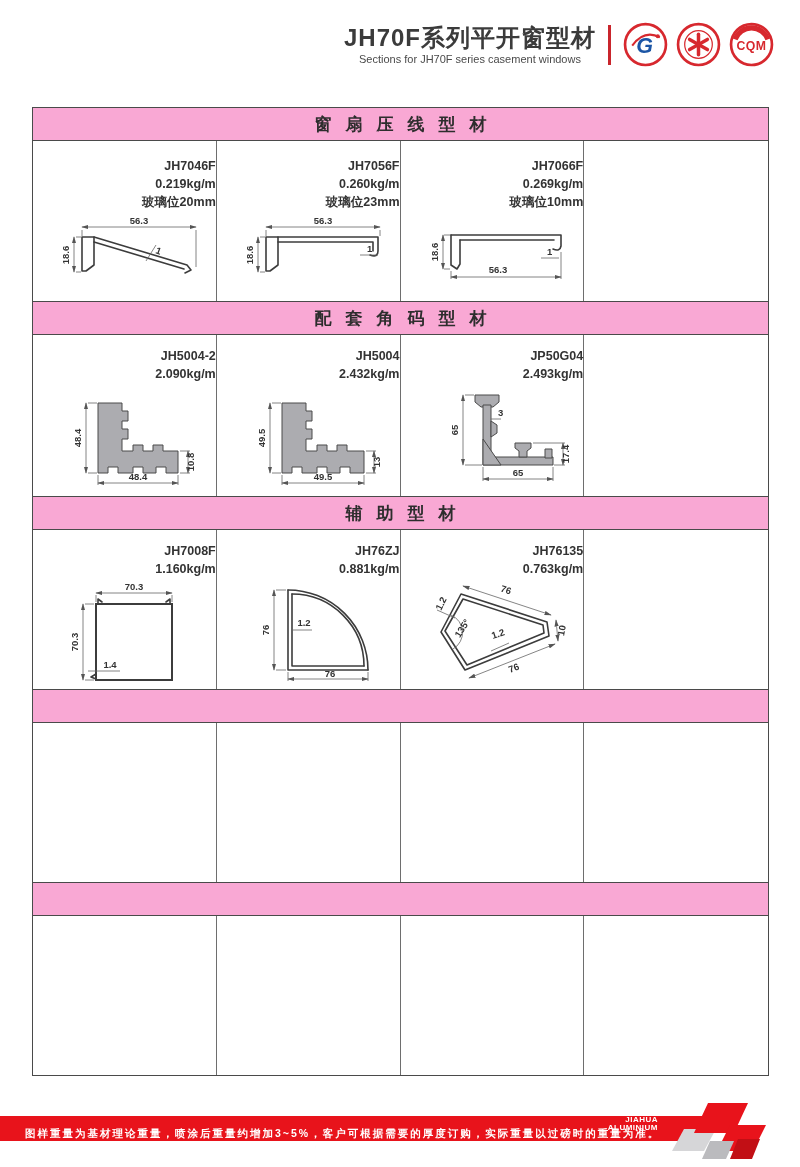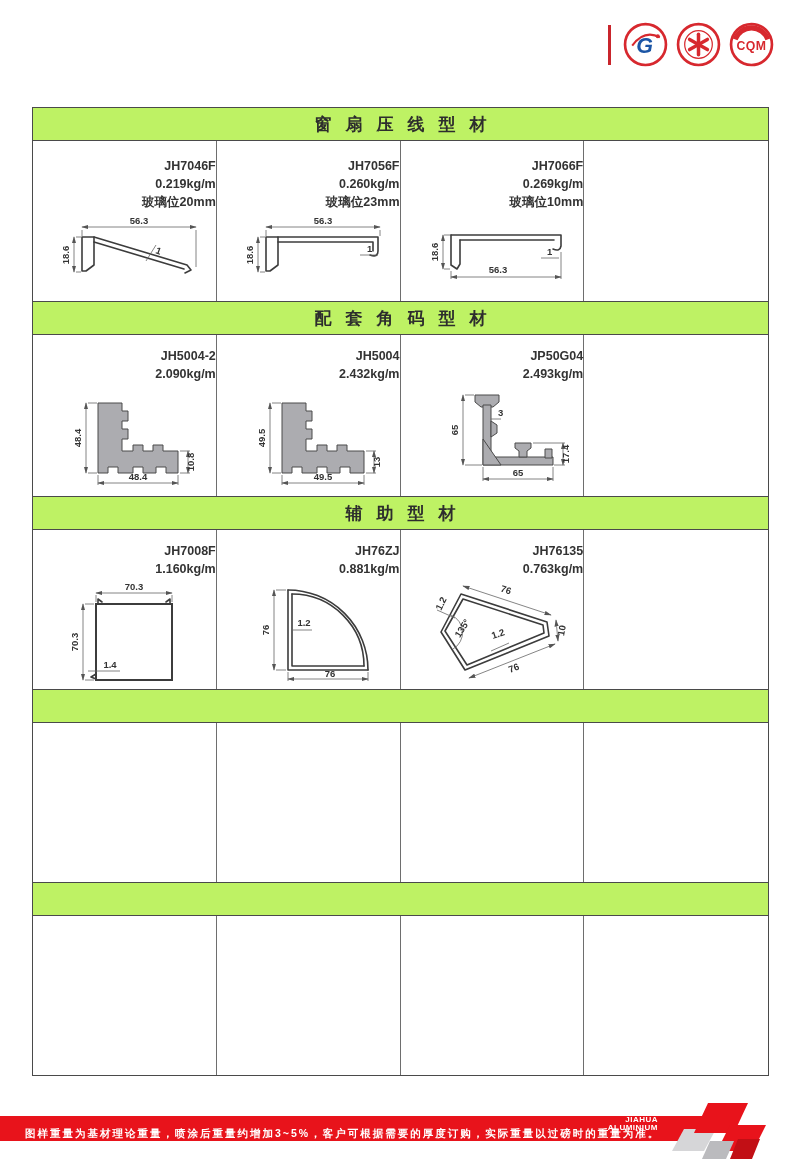--- a/index.html
+++ b/index.html
@@ -14,21 +14,21 @@
   .logos{display:flex;align-items:center;gap:8px;}
   .logo{width:45px;height:45px;}
   .lring{fill:none;stroke:#d7282e;stroke-width:2.6;}
   .lring2{fill:none;stroke:#d7282e;stroke-width:1.2;}
   .lswoosh{fill:none;stroke:#d7282e;stroke-width:2;}
   .lG{font-size:21px;font-weight:bold;font-style:italic;fill:#1b55a5;}
   .lcqm{font-size:12px;font-weight:bold;fill:#d7282e;letter-spacing:.5px;}
   .spoke{stroke:#d7282e;stroke-width:3.4;stroke-linecap:round;}
   
   .sheet{position:absolute;left:32px;top:107px;width:737px;box-sizing:border-box;}
-  .band{box-sizing:border-box;height:34px;background:#bef264;border:1px solid #4a4a4a;
+  .band{box-sizing:border-box;height:34px;background:#f9a8d4;border:1px solid #4a4a4a;
         display:flex;align-items:center;justify-content:center;
         font-size:17px;font-weight:bold;color:#2d2d2d;}
   .band span{letter-spacing:14px;text-indent:14px;}
   .row{box-sizing:border-box;display:grid;grid-template-columns:repeat(4,1fr);
        border-left:1px solid #4a4a4a;border-right:1px solid #4a4a4a;background:#fff;}
   .row.last{border-bottom:1px solid #4a4a4a;}
   .r1{height:160px;}.r2{height:161px;}.r3{height:159px;}.r4{height:159px;}.r5{height:160px;}
   .cell{box-sizing:border-box;border-right:1px solid #6e6e6e;display:flex;flex-direction:column;
         align-items:flex-end;font-weight:bold;}
   .cell:last-child{border-right:none;}
@@ -58,20 +58,24 @@
 
   <svg width="0" height="0" style="position:absolute" aria-hidden="true">
     <defs>
       <marker id="arr" viewBox="0 0 10 6" markerWidth="9" markerHeight="6" refX="9" refY="3" orient="auto-start-reverse">
         <path d="M0,0 L10,3 L0,6 Z" fill="#555"></path>
       </marker>
     </defs>
   </svg>
 
   <div class="header">
+    <div class="title-block">
+      <div class="title">JH70F系列平开窗型材</div>
+      <div class="subtitle">Sections for JH70F series casement windows</div>
+    </div>
     <div class="vrule"></div>
     <div class="logos">
       <svg class="logo" viewBox="0 0 44 44">
         <circle cx="22" cy="22" r="20" class="lring"></circle>
         <path d="M9,23 Q21,7 36,15" class="lswoosh"></path>
         <circle cx="34" cy="14" r="2" fill="#d7282e"></circle>
         <text x="21" y="30" text-anchor="middle" class="lG">G</text>
       </svg>
       <svg class="logo" viewBox="0 0 44 44">
         <circle cx="22" cy="22" r="20" class="lring"></circle>

